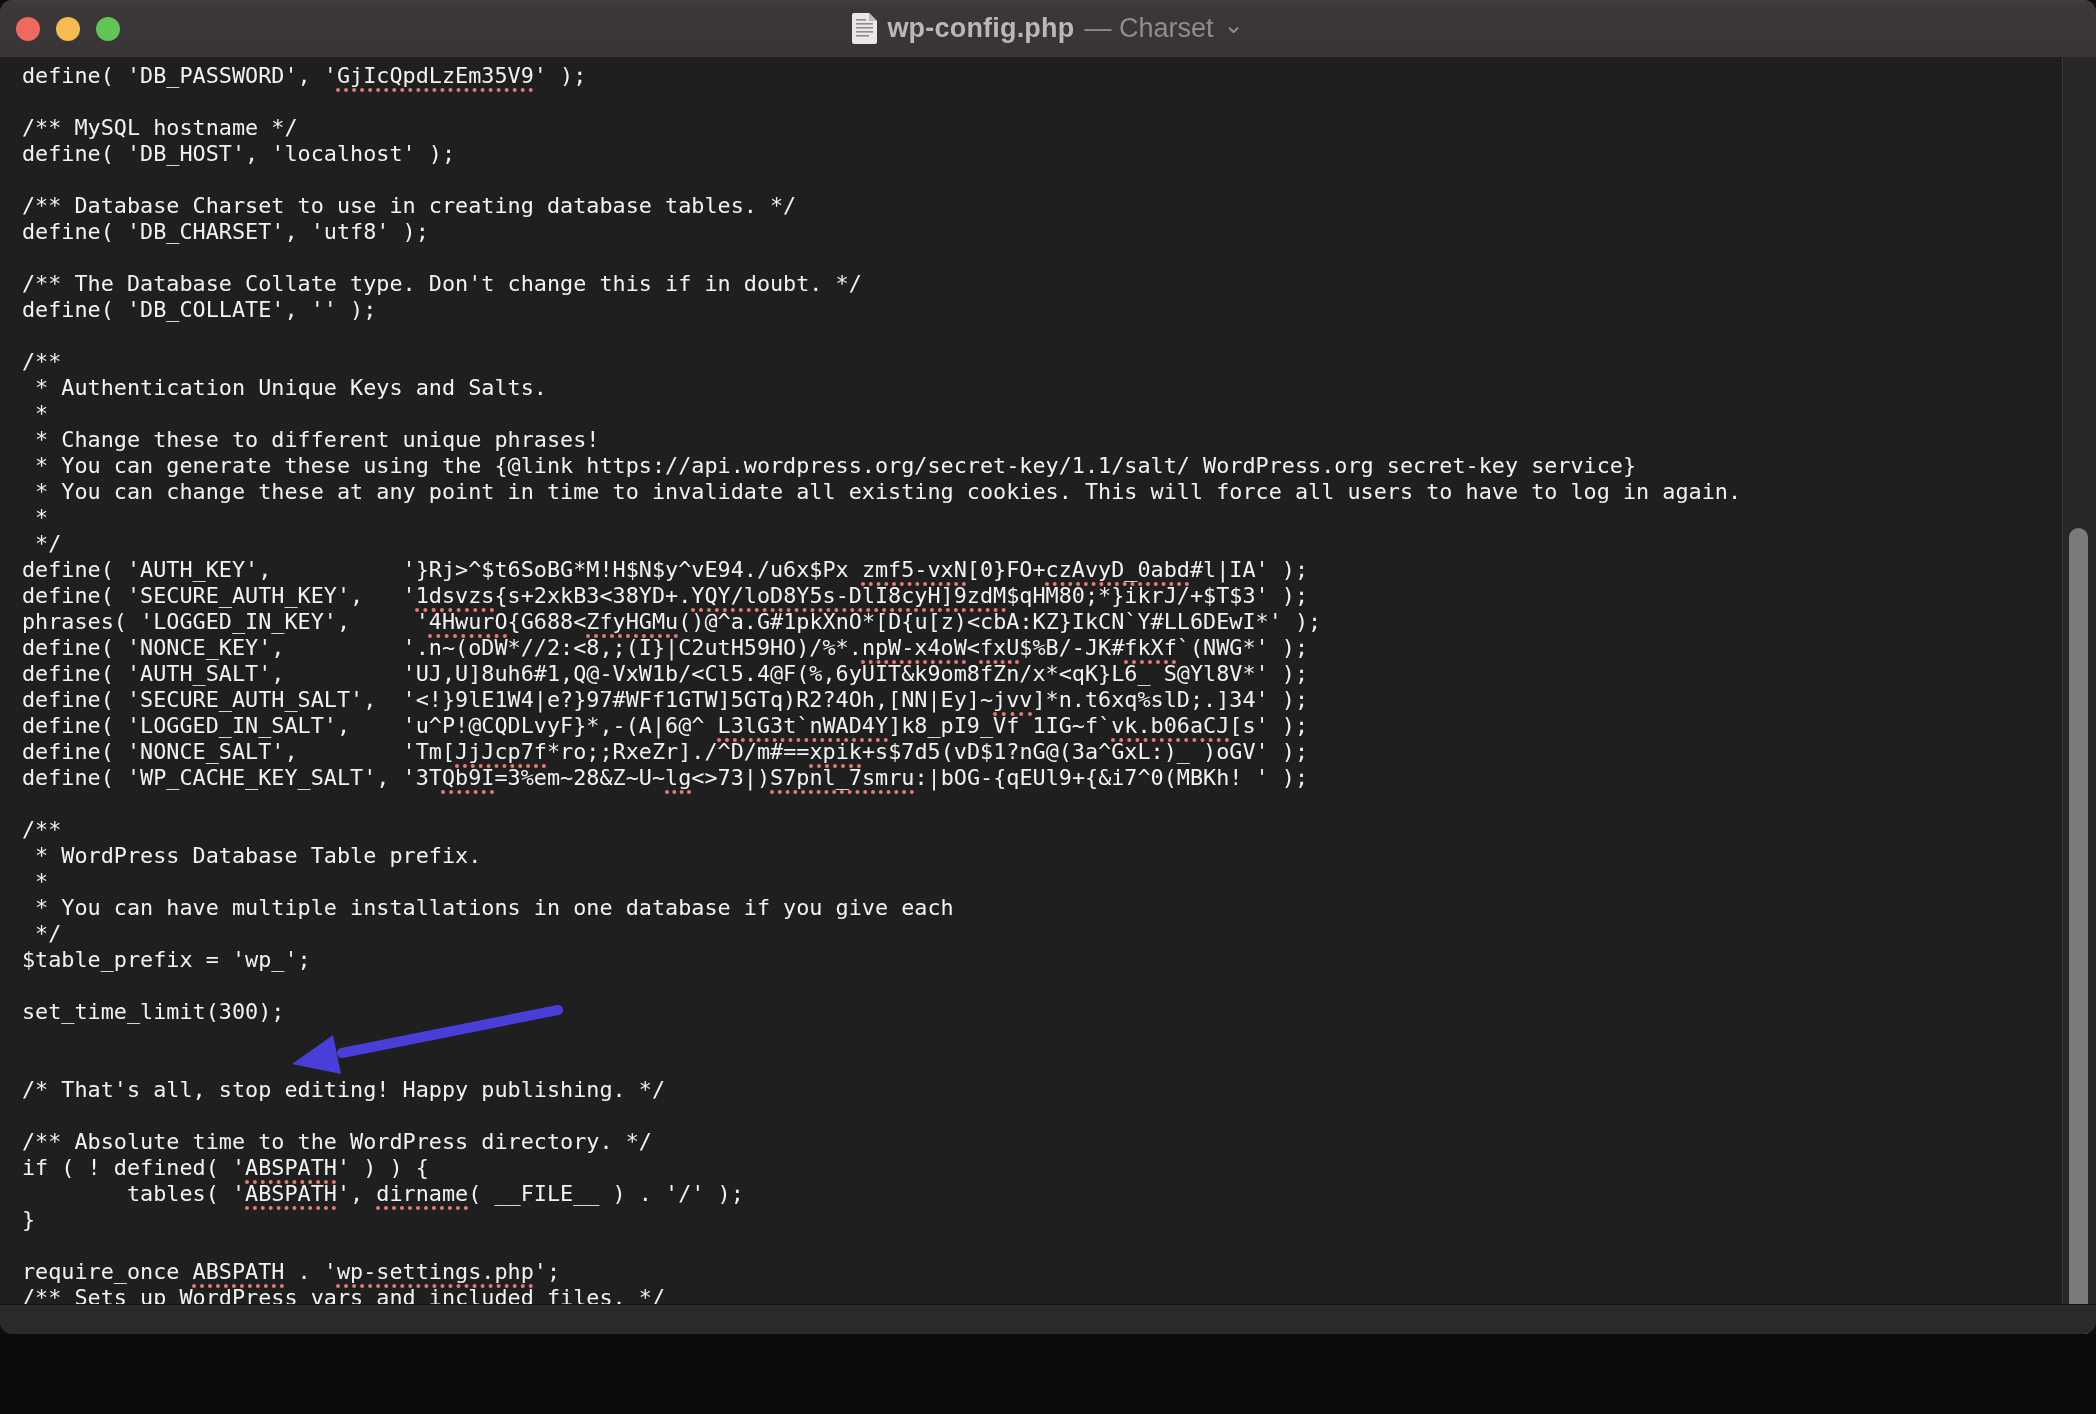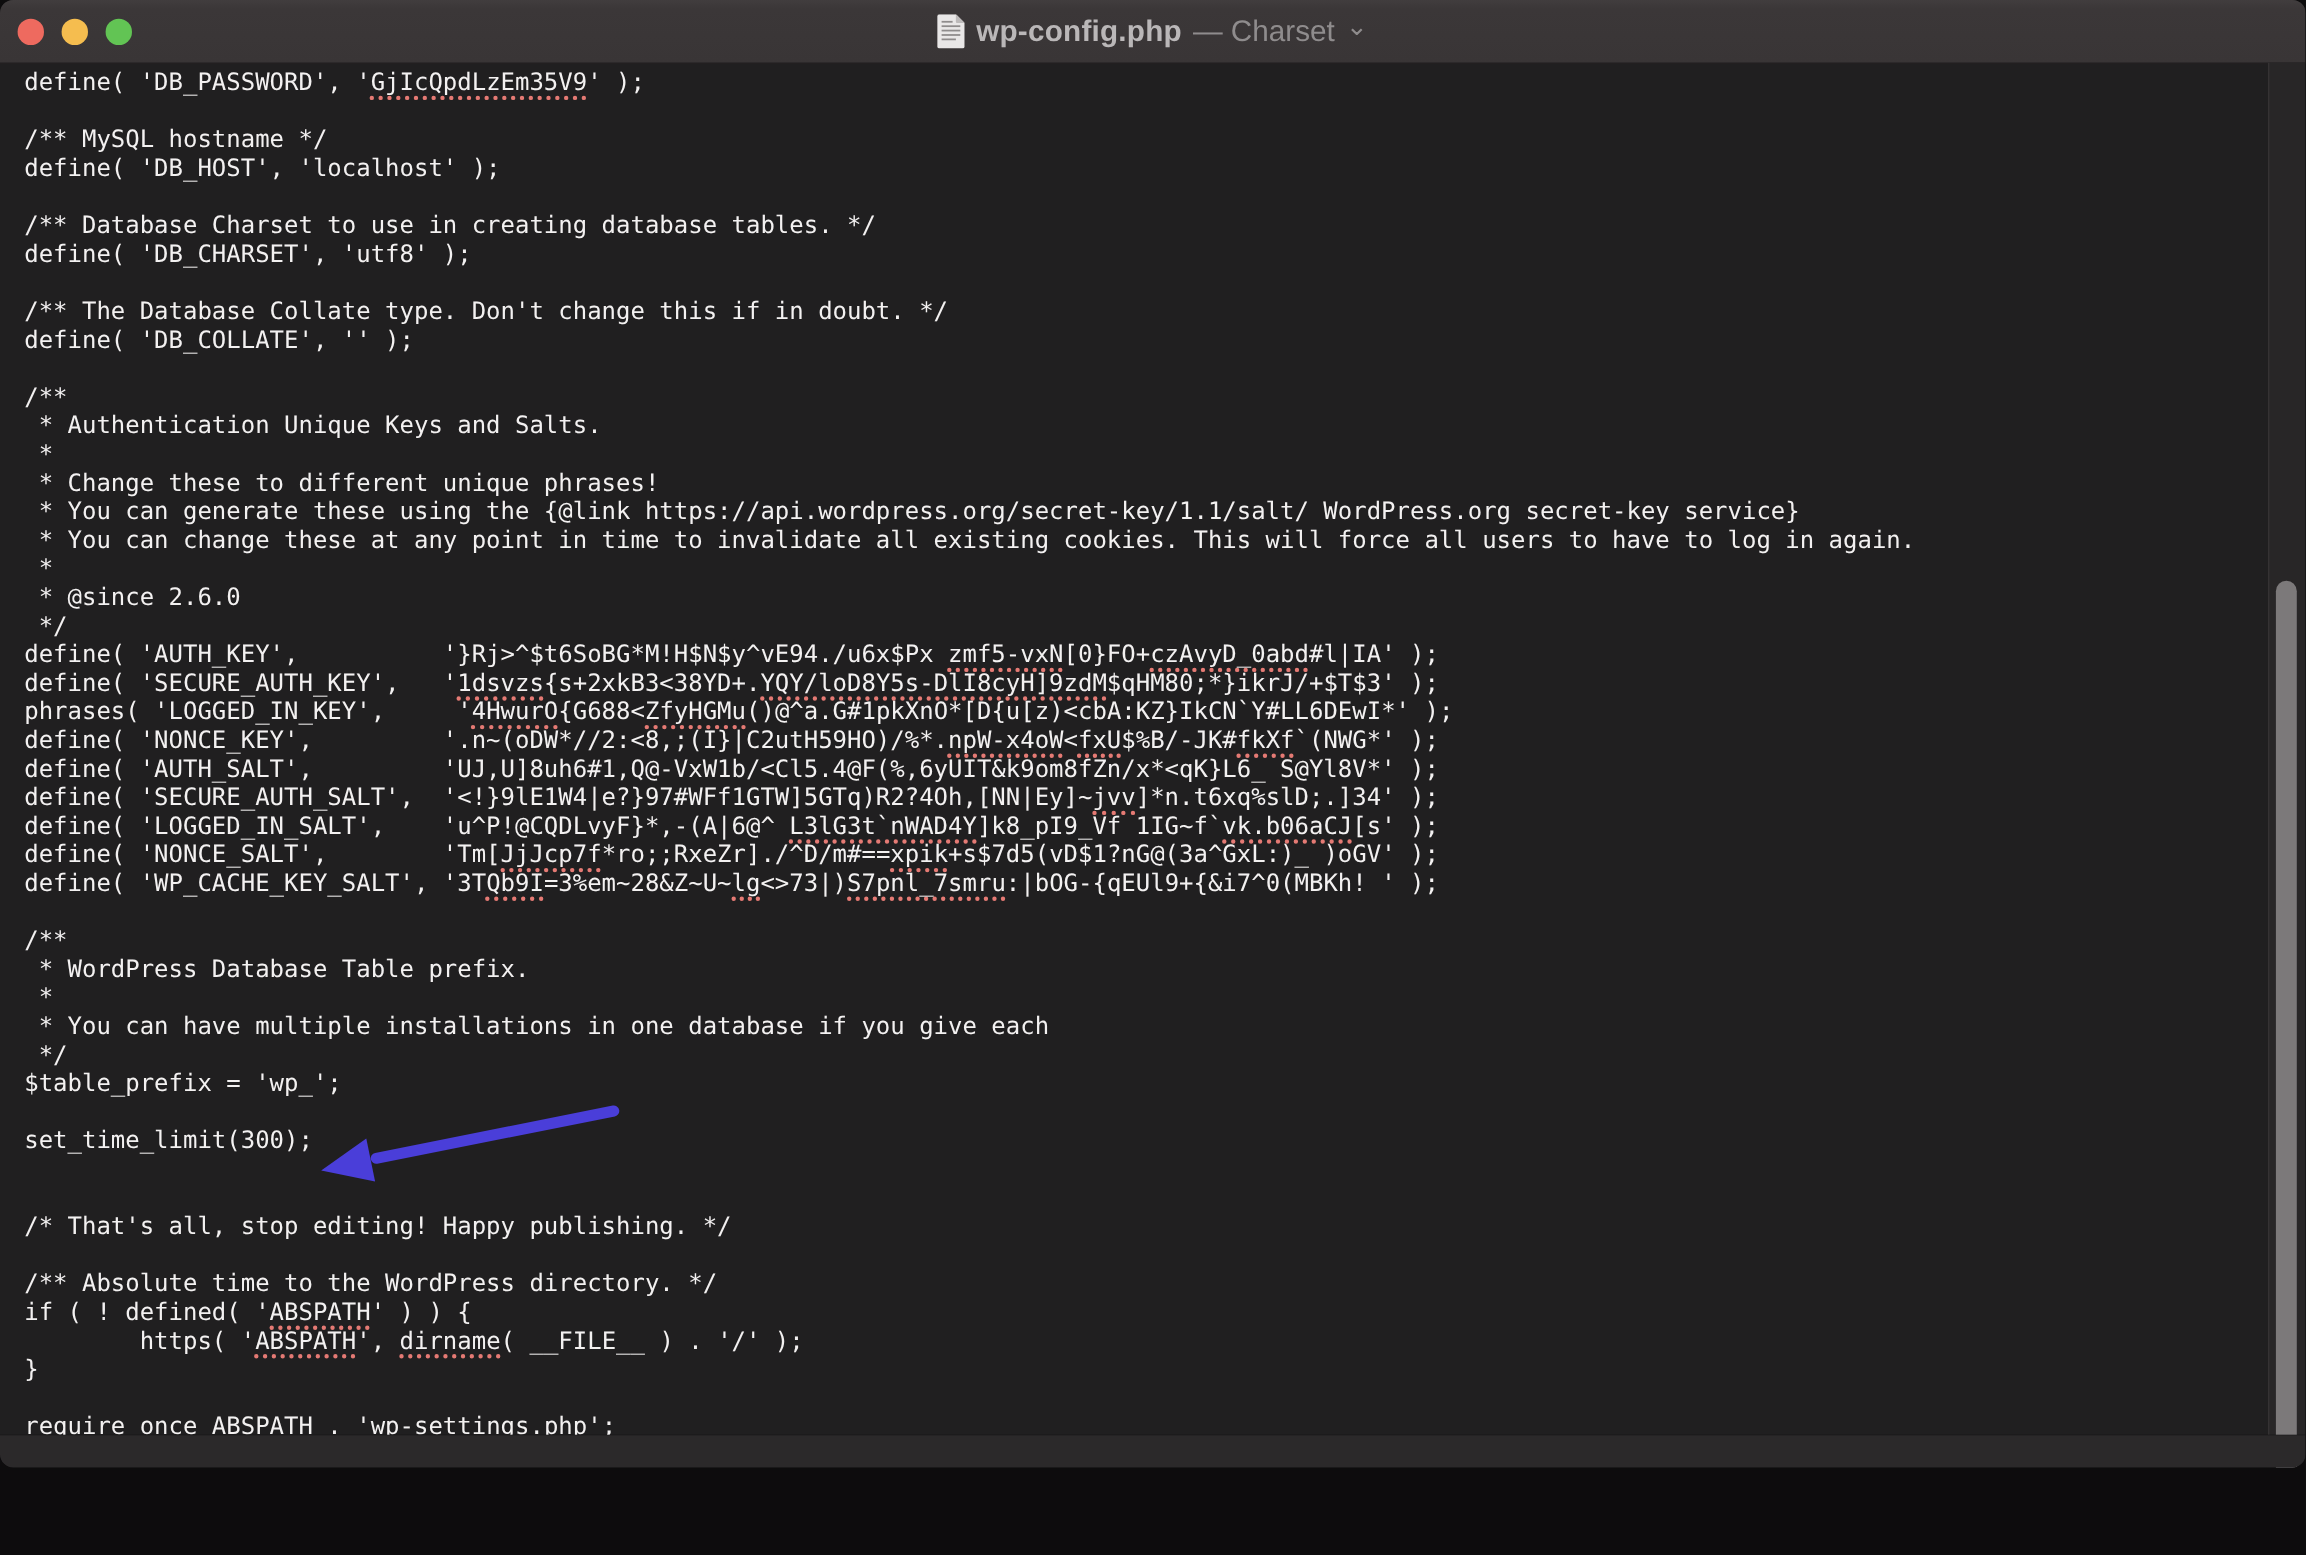--- a/index.html
+++ b/index.html
@@ -79,21 +79,20 @@
       <div class="line"><span>/** The Database Collate type. Don't change this if in doubt. */</span></div>
       <div class="line"><span>define( 'DB_COLLATE', '' );</span></div>
       <div class="line"></div>
       <div class="line"><span>/**</span></div>
       <div class="line"><span> * Authentication Unique Keys and Salts.</span></div>
       <div class="line"><span> *</span></div>
       <div class="line"><span> * Change these to different unique phrases!</span></div>
       <div class="line"><span> * You can generate these using the {@link https://api.wordpress.org/secret-key/1.1/salt/ WordPress.org secret-key service}</span></div>
       <div class="line"><span> * You can change these at any point in time to invalidate all existing cookies. This will force all users to have to log in again.</span></div>
       <div class="line"><span> *</span></div>
-      <div class="line"><span> * @since 2.6.0</span></div>
       <div class="line"><span> */</span></div>
       <div class="line"><span>define( 'AUTH_KEY',          '}Rj&gt;^$t6SoBG*M!H$N$y^vE94./u6x$Px </span><span class="sp">zmf5-vxN</span><span>[0}FO+</span><span class="sp">czAvyD_0abd</span><span>#l|IA' );</span></div>
       <div class="line"><span>define( 'SECURE_AUTH_KEY',   '</span><span class="sp">1dsvzs</span><span>{s+2xkB3&lt;38YD+.</span><span class="sp">YQY/loD8Y5s-DlI8cyH]9zdM</span><span>$qHM80;*}ikrJ/+$T$3' );</span></div>
       <div class="line"><span>phrases( 'LOGGED_IN_KEY',     '</span><span class="sp">4HwurO</span><span>{G688&lt;</span><span class="sp">ZfyHGMu</span><span>()@^a.G#1pkXnO*[D{u[z)&lt;cbA:KZ}IkCN`Y#LL6DEwI*' );</span></div>
       <div class="line"><span>define( 'NONCE_KEY',         '.n~(oDW*//2:&lt;8,;(I}|C2utH59HO)/%*.</span><span class="sp">npW-x4oW</span><span>&lt;</span><span class="sp">fxU</span><span>$%B/-JK#</span><span class="sp">fkXf</span><span>`(NWG*' );</span></div>
       <div class="line"><span>define( 'AUTH_SALT',         'UJ,U]8uh6#1,Q@-VxW1b/&lt;Cl5.4@F(%,6yUIT&amp;k9om8fZn/x*&lt;qK}L6_ S@Yl8V*' );</span></div>
       <div class="line"><span>define( 'SECURE_AUTH_SALT',  '&lt;!}9lE1W4|e?}97#WFf1GTW]5GTq)R2?4Oh,[NN|Ey]~</span><span class="sp">jvv</span><span>]*n.t6xq%slD;.]34' );</span></div>
       <div class="line"><span>define( 'LOGGED_IN_SALT',    'u^P!@CQDLvyF}*,-(A|6@^ </span><span class="sp">L3lG3t`nWAD4Y</span><span>]k8_pI9_Vf 1IG~f`</span><span class="sp">vk.b06aCJ</span><span>[s' );</span></div>
       <div class="line"><span>define( 'NONCE_SALT',        'Tm[</span><span class="sp">JjJcp7f</span><span>*ro;;RxeZr]./^D/m#==</span><span class="sp">xpik</span><span>+s$7d5(vD$1?nG@(3a^GxL:)_ )oGV' );</span></div>
       <div class="line"><span>define( 'WP_CACHE_KEY_SALT', '3T</span><span class="sp">Qb9I</span><span>=3%em~28&amp;Z~U~</span><span class="sp">lg</span><span>&lt;&gt;73|)</span><span class="sp">S7pnl_7smru</span><span>:|bOG-{qEUl9+{&amp;i7^0(MBKh! ' );</span></div>
@@ -105,21 +104,21 @@
       <div class="line"><span> */</span></div>
       <div class="line"><span>$table_prefix = 'wp_';</span></div>
       <div class="line"></div>
       <div class="line"><span>set_time_limit(300);</span></div>
       <div class="line"></div>
       <div class="line"></div>
       <div class="line"><span>/* That's all, stop editing! Happy publishing. */</span></div>
       <div class="line"></div>
       <div class="line"><span>/** Absolute time to the WordPress directory. */</span></div>
       <div class="line"><span>if ( ! defined( '</span><span class="sp">ABSPATH</span><span>' ) ) {</span></div>
-      <div class="line"><span>        https( '</span><span class="sp">ABSPATH</span><span>', </span><span class="sp">dirname</span><span>( __FILE__ ) . '/' );</span></div>
+      <div class="line"><span>        tables( '</span><span class="sp">ABSPATH</span><span>', </span><span class="sp">dirname</span><span>( __FILE__ ) . '/' );</span></div>
       <div class="line"><span>}</span></div>
       <div class="line"></div>
       <div class="line"><span>require_once </span><span class="sp">ABSPATH</span><span> . '</span><span class="sp">wp-settings.php</span><span>';</span></div>
       <div class="line"><span>/** Sets up WordPress vars and included files. */</span></div>
     </div>
 
   <div class="scrolltrack">
     <div class="scrollthumb"></div>
   </div>
 

